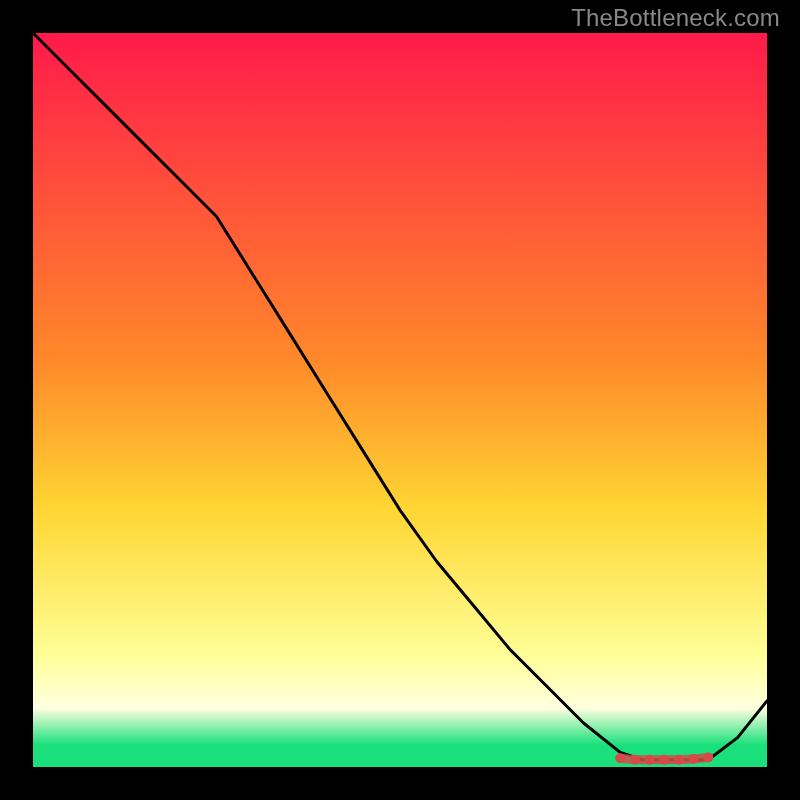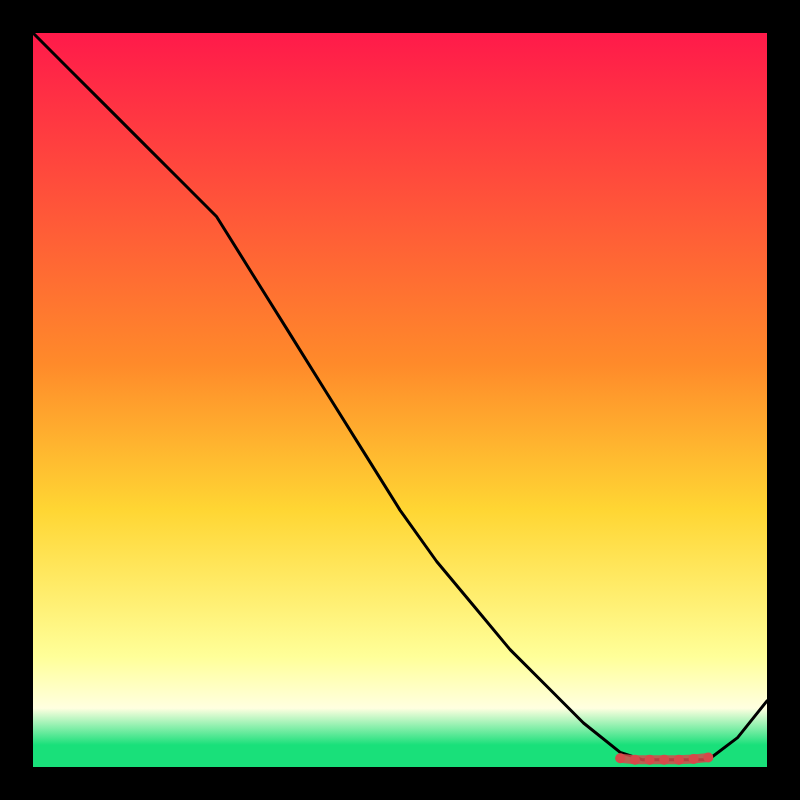--- a/index.html
+++ b/index.html
@@ -27,20 +27,21 @@
     top: 33px;
     width: 734px;
     height: 734px;
   }
   svg { display: block; }
 </style>
 </head>
 <body>
 
 <div class="frame">
+  <div class="watermark">TheBottleneck.com</div>
   <div class="plot">
     <svg id="chart-svg" width="734" height="734" viewBox="0 0 734 734" preserveAspectRatio="none">
         <defs>
           <linearGradient id="bgGrad" x1="0" y1="0" x2="0" y2="1">
             <stop offset="0%" stop-color="#ff1a4a"></stop>
             <stop offset="45%" stop-color="#ff8a2a"></stop>
             <stop offset="65%" stop-color="#ffd633"></stop>
             <stop offset="85%" stop-color="#ffff99"></stop>
             <stop offset="92%" stop-color="#ffffe0"></stop>
             <stop offset="97%" stop-color="#19e07a"></stop>

